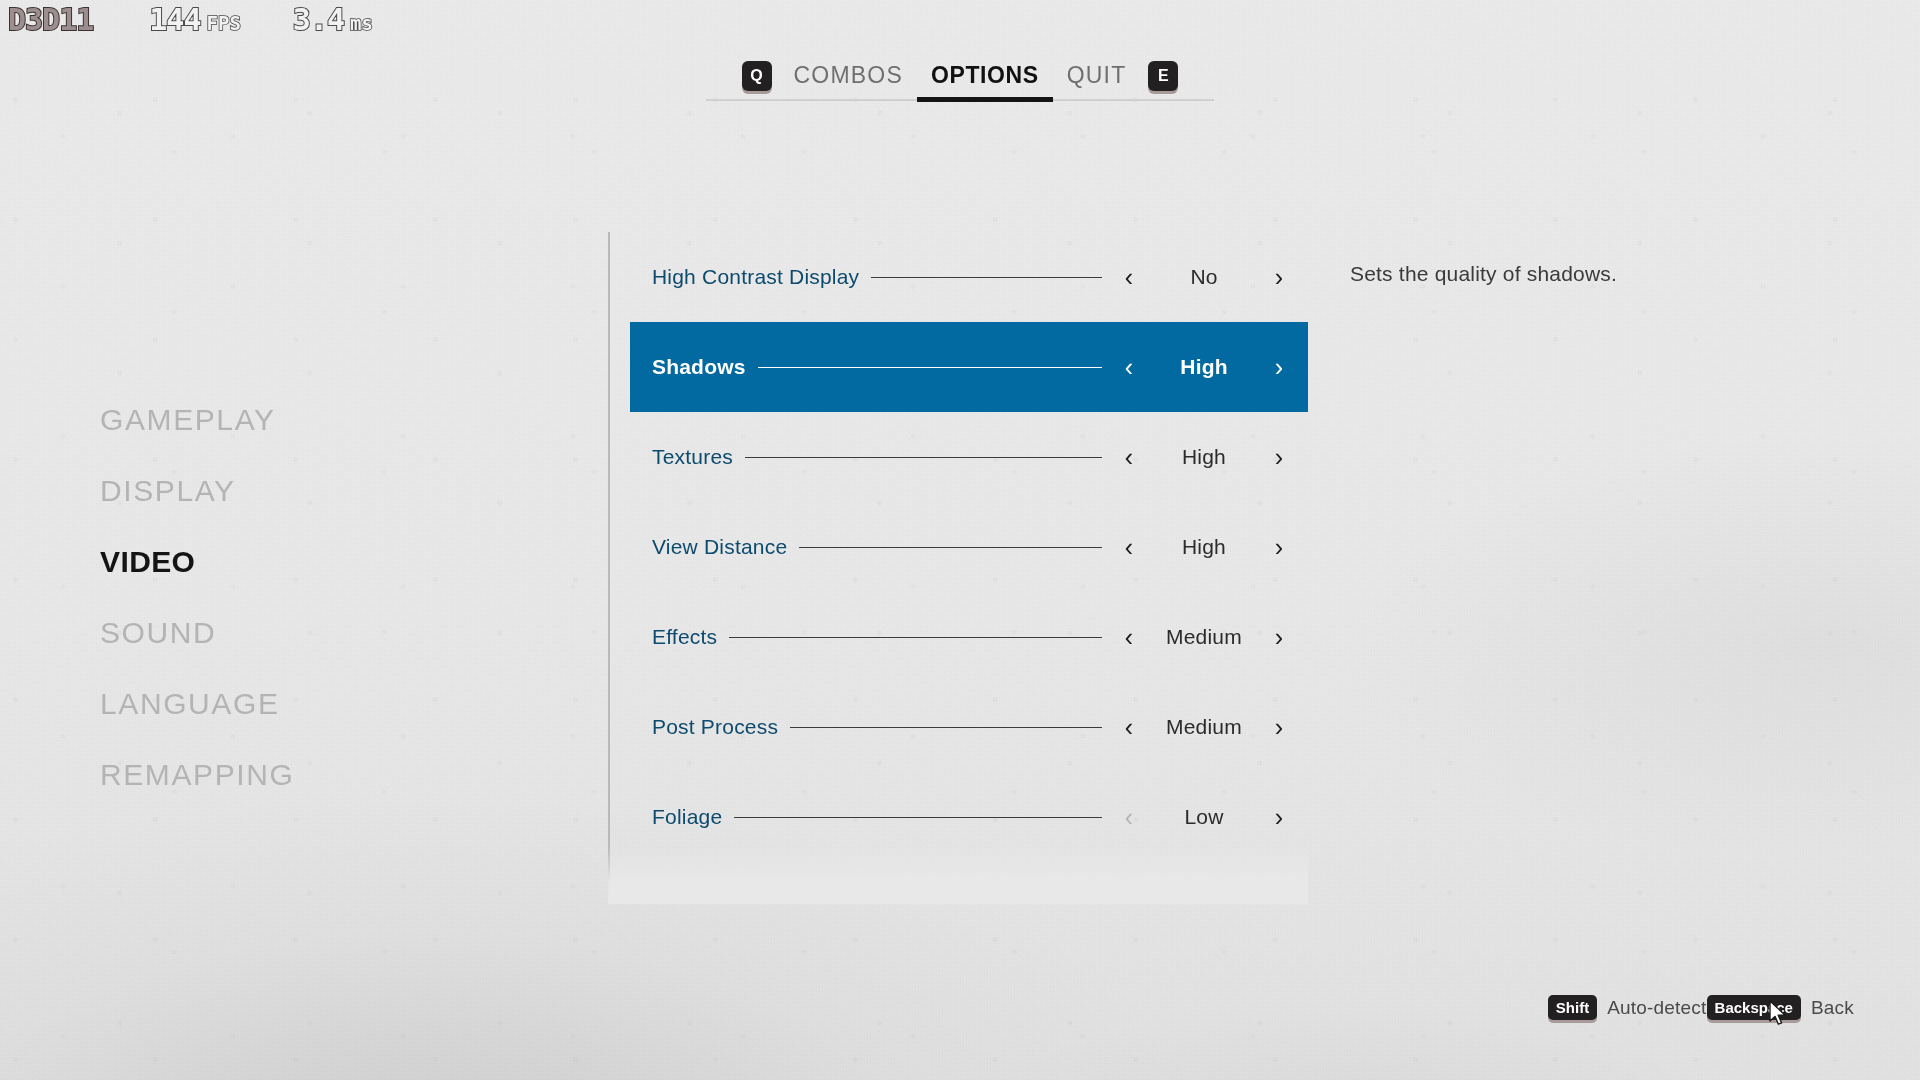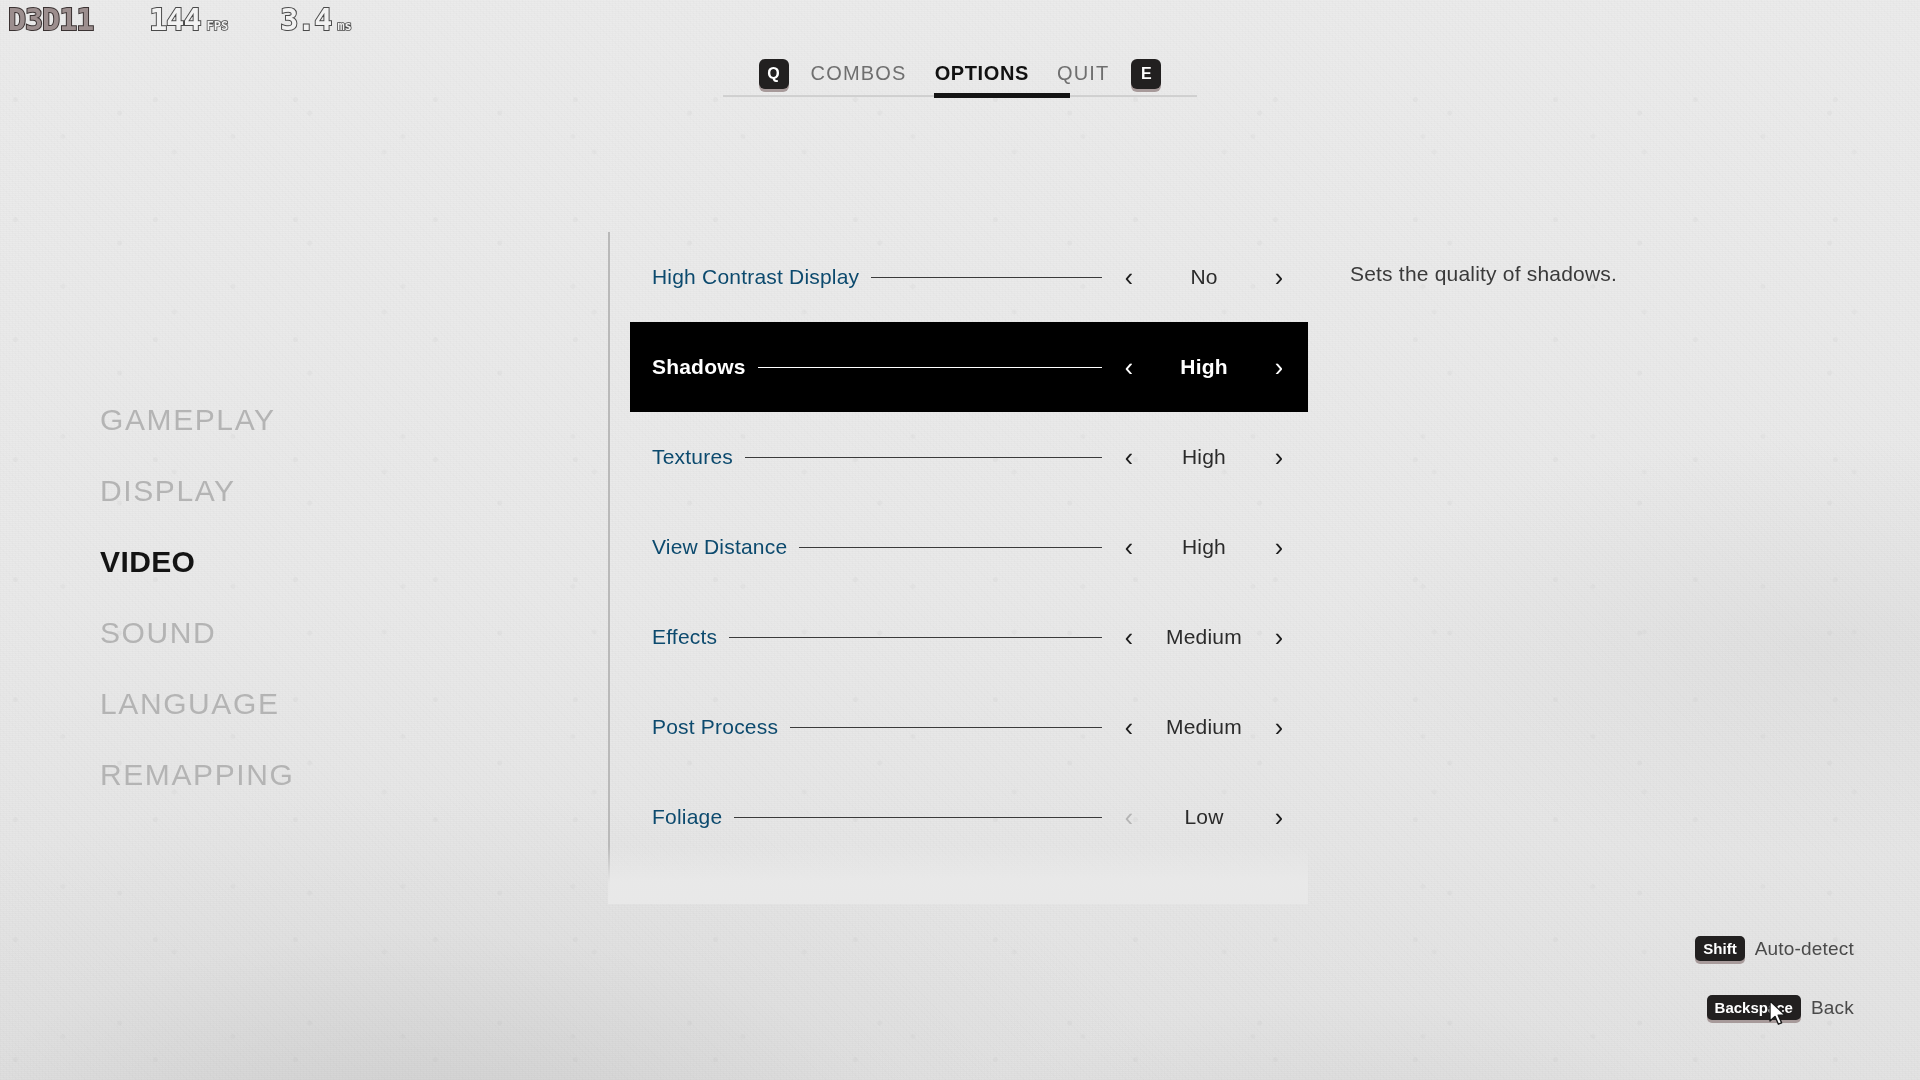--- a/index.html
+++ b/index.html
@@ -73,21 +73,21 @@
   }
   .fps-num {
     font-size: 30px;
     font-weight: bold;
     letter-spacing: -1px;
     color: #f2f2f2;
     -webkit-text-stroke: 2px #4a4a4a;
     paint-order: stroke fill;
   }
   .fps-unit {
-    font-size: 12px;
+    font-size: 19px;
     font-weight: bold;
     color: #f2f2f2;
     -webkit-text-stroke: 1.6px #4a4a4a;
     paint-order: stroke fill;
     margin-left: 6px;
     margin-right: 52px;
   }
   .fps-unit.last { margin-right: 0; }
 
   
@@ -100,21 +100,21 @@
     justify-content: center;
     z-index: 20;
   }
   #tabbar-inner {
     position: relative;
     display: flex;
     align-items: center;
     gap: 0;
   }
   .tab-item {
-    font-size: 20px;
+    font-size: 23px;
     letter-spacing: 1.2px;
     color: #6f6f6f;
     padding: 4px 14px 12px 14px;
     cursor: pointer;
     font-weight: 400;
     text-align: right;
   }
   .tab-item.active {
     color: #111;
     font-weight: bold;
@@ -204,21 +204,21 @@
   }
   .opt-row {
     position: relative;
     height: 90px;
     display: flex;
     align-items: center;
     padding: 0 0 0 22px;
     cursor: pointer;
   }
   .opt-row.selected {
-    background: #000000;
+    background: #0369a1;
     padding-left: 22px;
   }
   .opt-label {
     font-size: 21px;
     color: #0c4a6e;
     white-space: nowrap;
     letter-spacing: 0.2px;
   }
   .opt-row.selected .opt-label {
     color: #ffffff;
@@ -279,24 +279,22 @@
     z-index: 15;
     white-space: nowrap;
   }
 
   
   #footer-hints {
     position: absolute;
     right: 66px;
     bottom: 60px;
     display: flex;
-    align-items: flex-end;
-    gap: 34px;
+    align-items: center;
     z-index: 25;
-    flex-direction: column;
   }
   .hint {
     display: flex;
     align-items: center;
     gap: 10px;
   }
   .keycap.kc-hint {
     height: 25px;
     padding: 0 8px;
     font-size: 15px;

